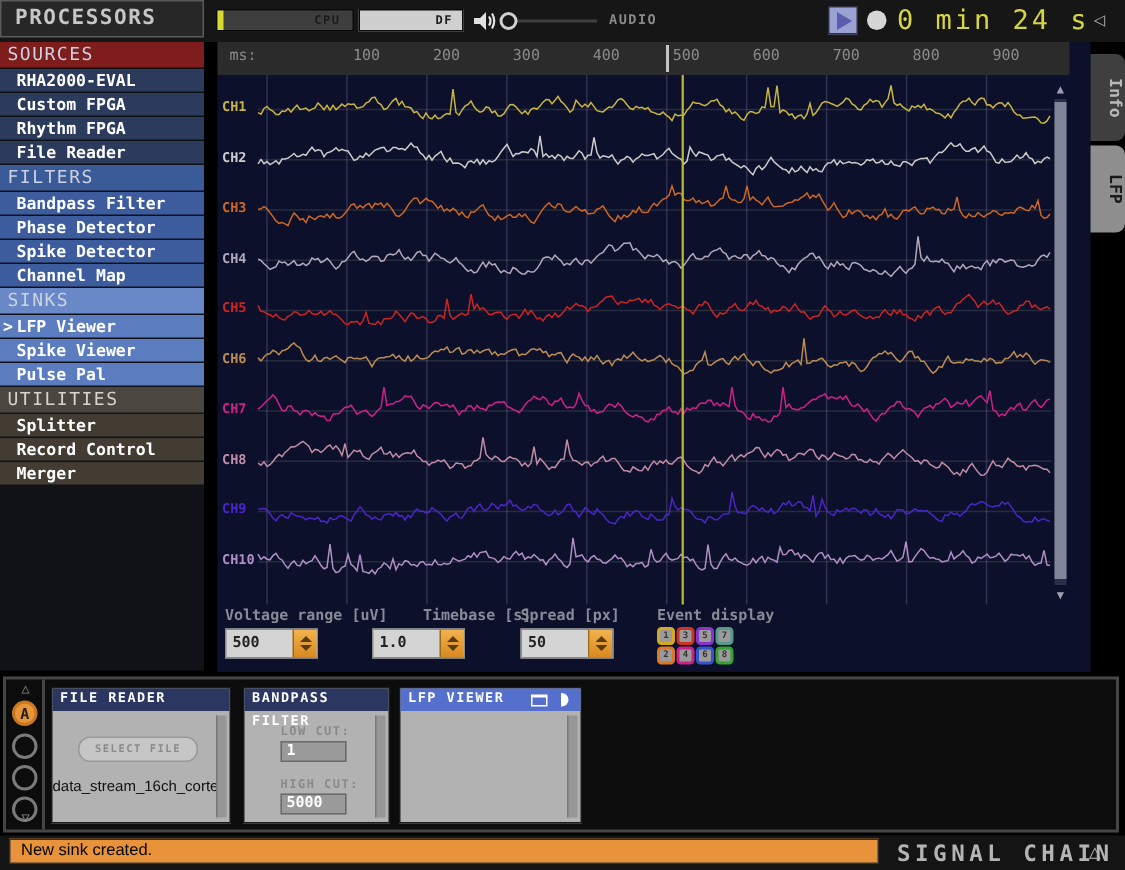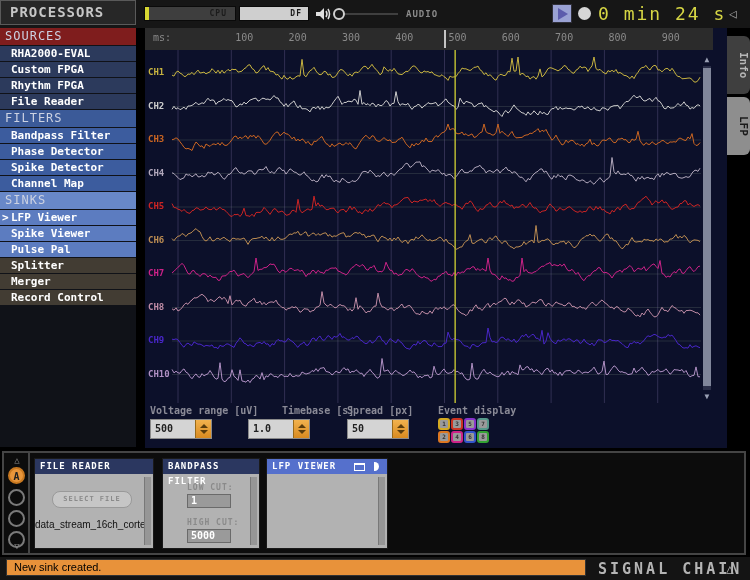--- a/index.html
+++ b/index.html
@@ -172,23 +172,24 @@
   <div class="sec-sinks">
     <div class="sb-header">SINKS</div>
     <div class="sb-item">
       <span class="sb-caret">&gt;</span>
       <span>LFP Viewer</span>
     </div>
     <div class="sb-item">Spike Viewer</div>
     <div class="sb-item">Pulse Pal</div>
   </div>
   <div class="sec-utilities">
+    <div class="sb-header">UTILITIES</div>
     <div class="sb-item">Splitter</div>
+    <div class="sb-item">Record Control</div>
     <div class="sb-item">Merger</div>
-    <div class="sb-item">Record Control</div>
   </div>
 </div>
 
 <div class="viewer">
   <div class="timebar">
     <span class="ms-label" style="left:8px;">ms:</span>
     <span id="tick-container"><span class="tick" style="left: 90.3px;">100</span><span class="tick" style="left: 143.6px;">200</span><span class="tick" style="left: 196.9px;">300</span><span class="tick" style="left: 250.2px;">400</span><span class="tick" style="left: 303.5px;">500</span><span class="tick" style="left: 356.8px;">600</span><span class="tick" style="left: 410.1px;">700</span><span class="tick" style="left: 463.4px;">800</span><span class="tick" style="left: 516.7px;">900</span></span>
     <div class="playhead-marker" id="playhead-marker" style="left: 298.5px;"></div>
   </div>
   <svg class="plot" id="plot-svg" width="568" height="355">

